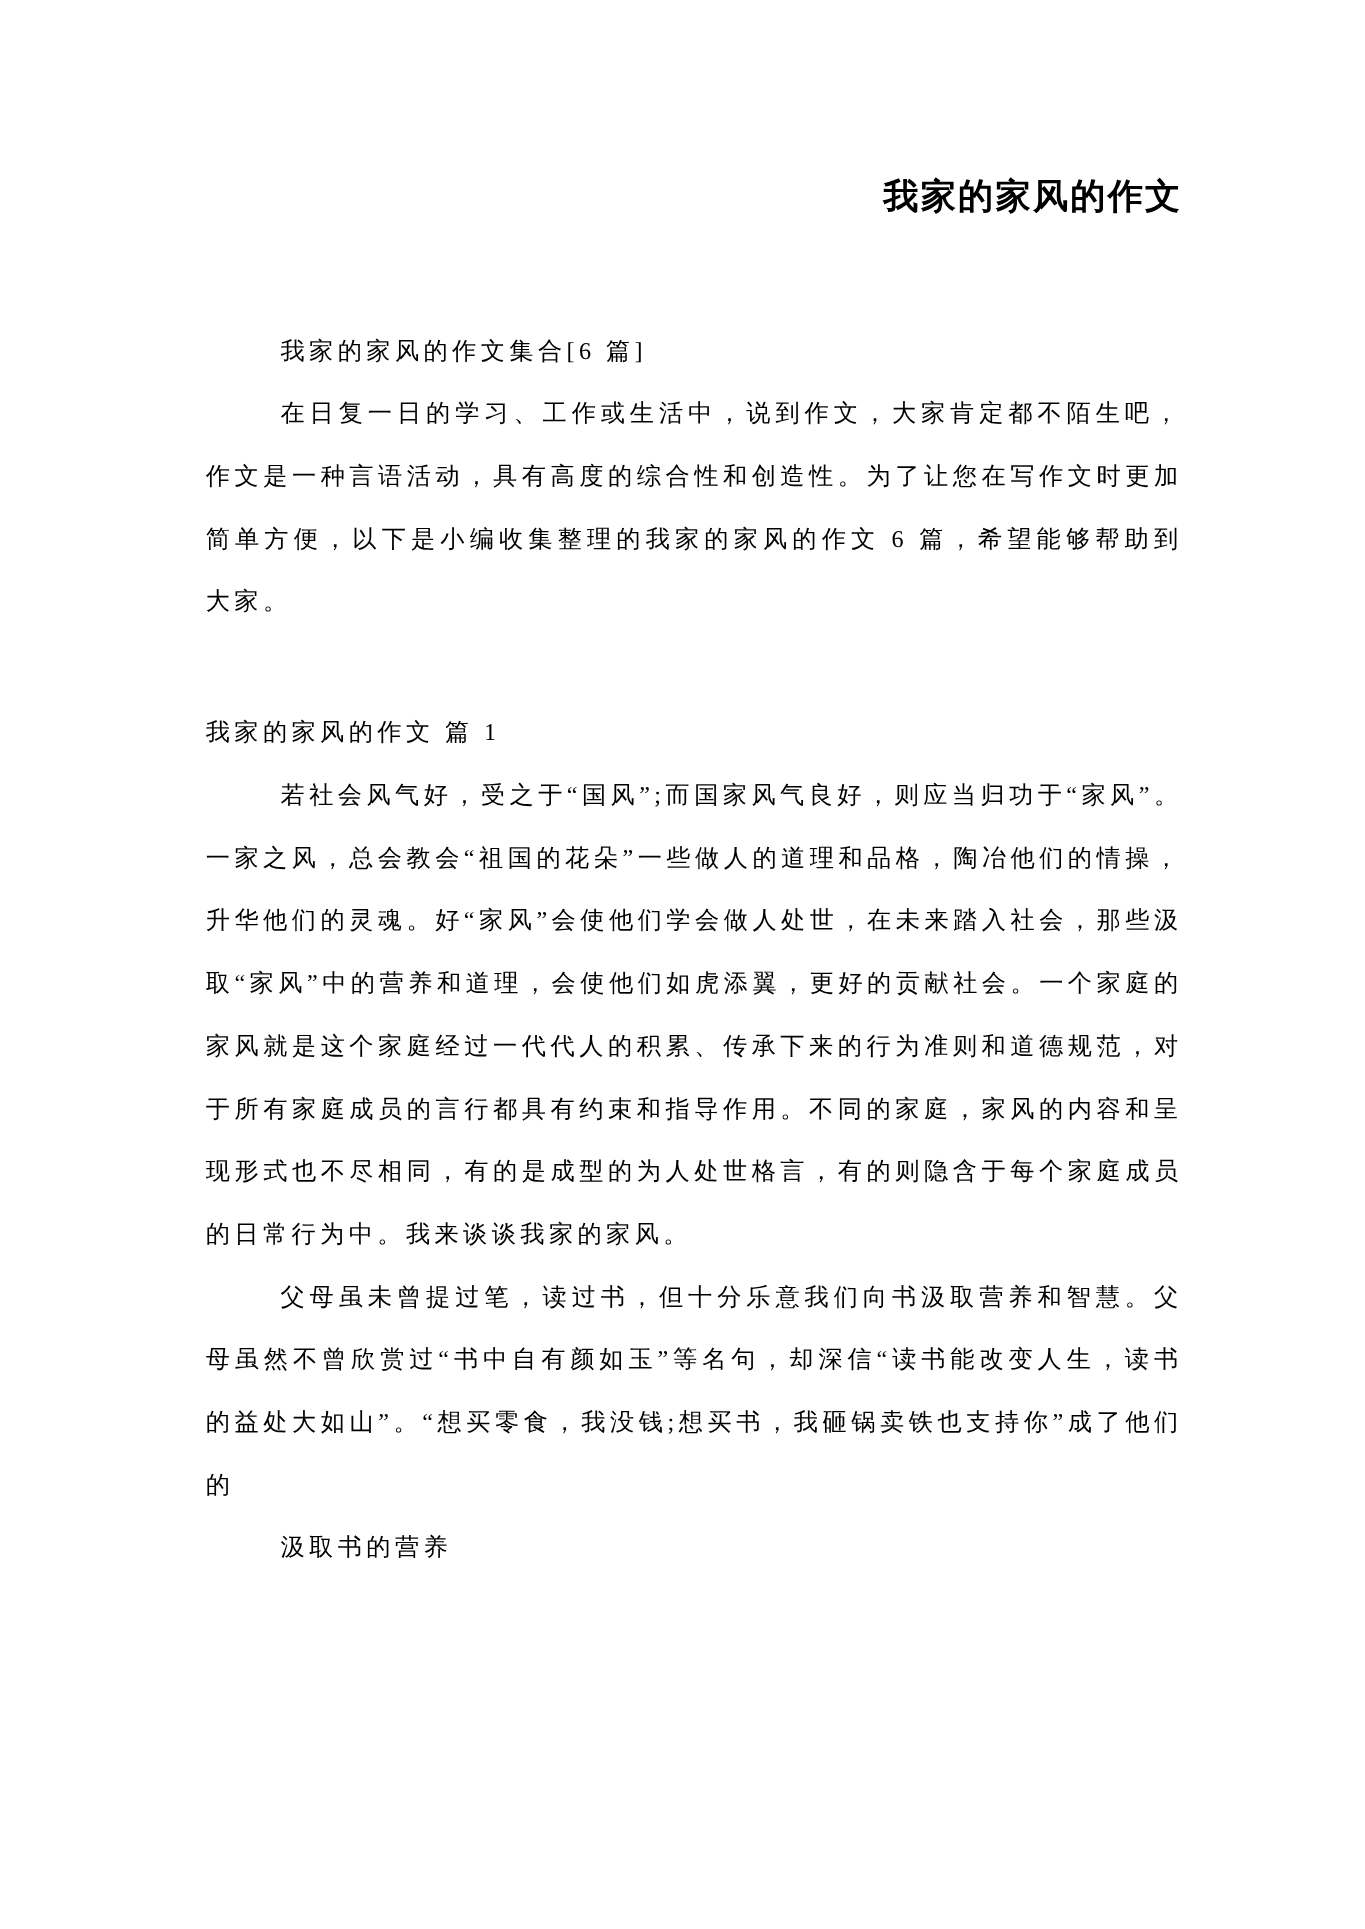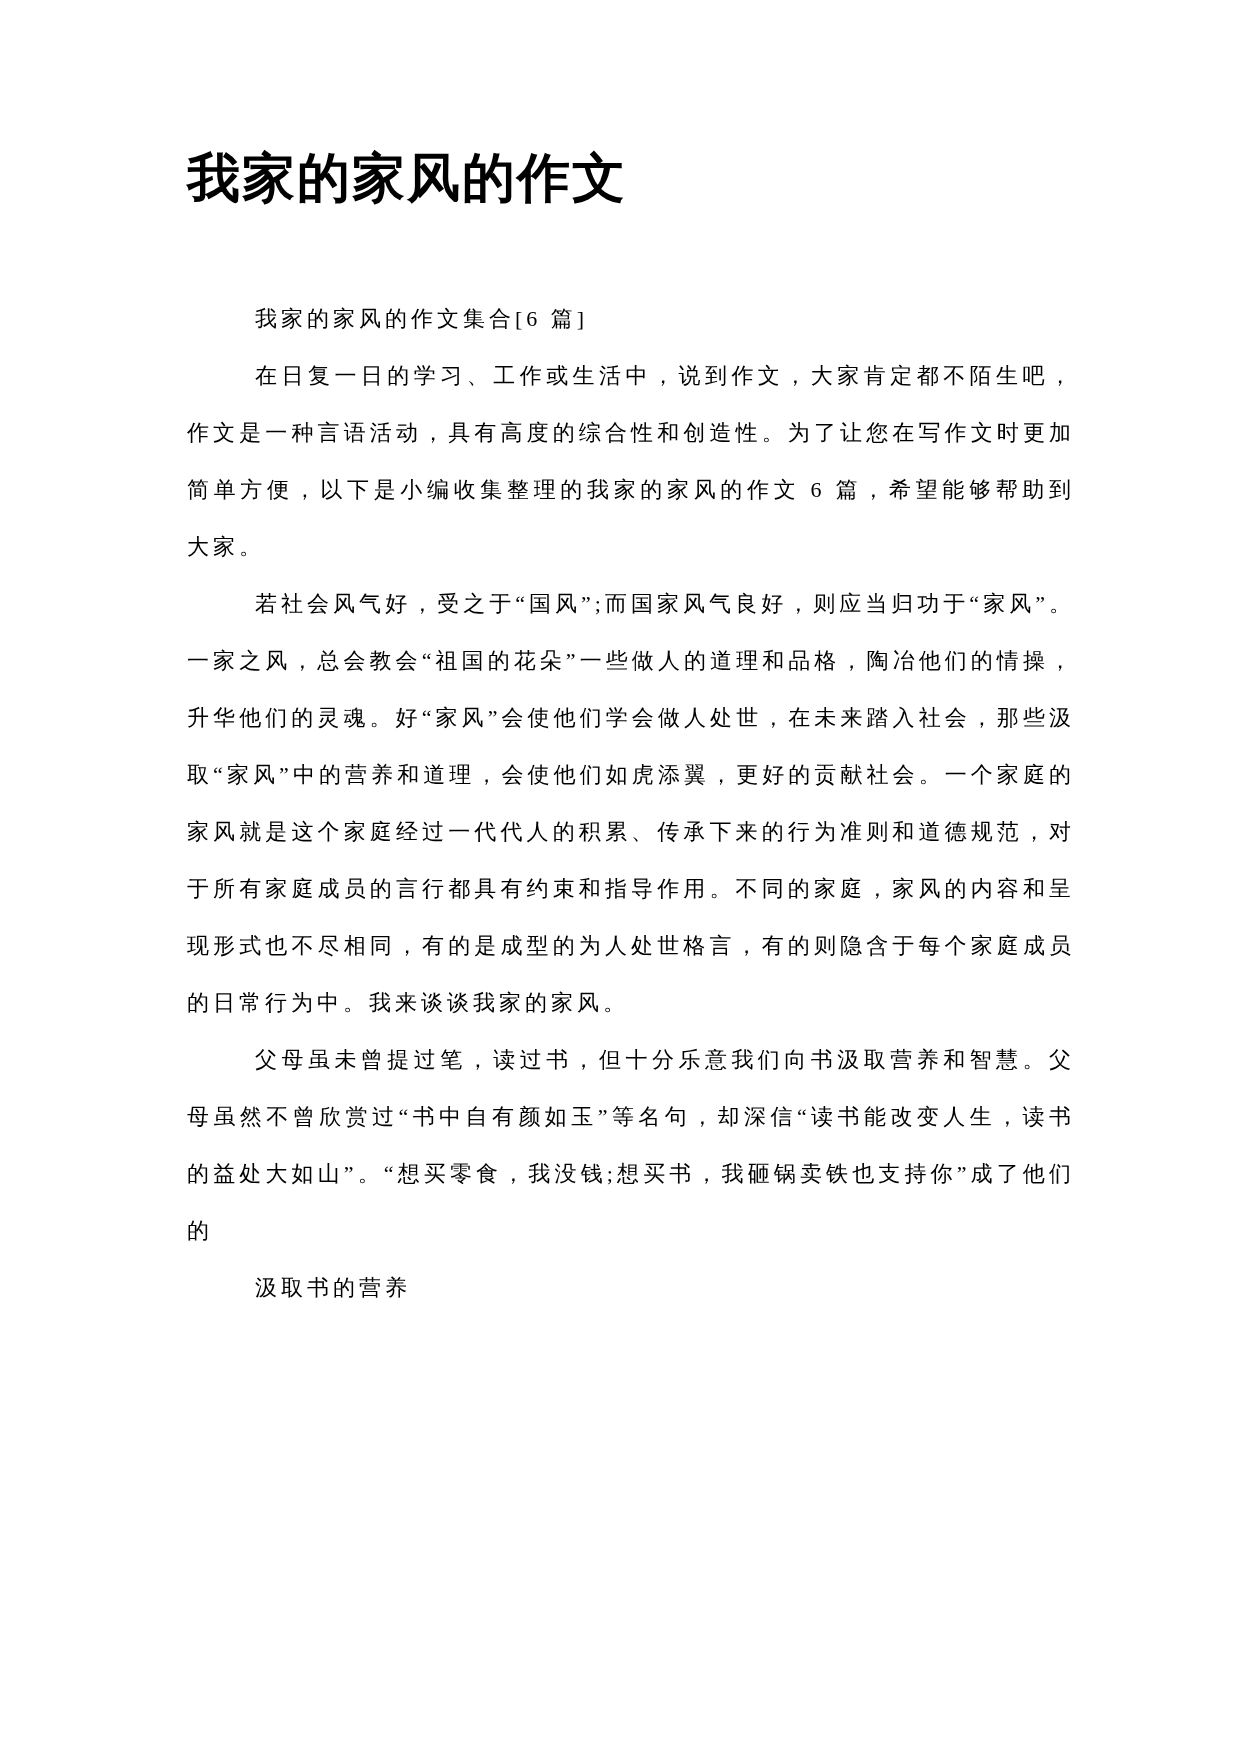--- a/index.html
+++ b/index.html
@@ -13,22 +13,22 @@
     height: 1754px;
     background: #ffffff;
     overflow: hidden;
     box-sizing: border-box;
     padding: 148px 166px 0 187px;
     font-family: "Liberation Serif", "DejaVu Serif", serif;
     color: #000000;
   }
   .doc-title {
     margin: 0;
-    text-align: left;
-    font-size: 53px;
+    text-align: right;
+    font-size: 32px;
     font-weight: bold;
     line-height: 60px;
     letter-spacing: 2px;
     white-space: nowrap;
   }
   .content {
     margin-top: 82px;
     width: 888px;
   }
   .content p {
@@ -49,20 +49,21 @@
 <body>
 
 <div class="page">
   <h1 class="doc-title">我家的家风的作文</h1>
 
   <div class="content">
     <p>我家的家风的作文集合[6 篇]</p>
 
     <p>在日复一日的学习、工作或生活中，说到作文，大家肯定都不陌生吧，作文是一种言语活动，具有高度的综合性和创造性。为了让您在写作文时更加简单方便，以下是小编收集整理的我家的家风的作文 6 篇，希望能够帮助到大家。</p>
 
+    <p class="section-heading">我家的家风的作文 篇 1</p>
 
     <p>若社会风气好，受之于“国风”;而国家风气良好，则应当归功于“家风”。一家之风，总会教会“祖国的花朵”一些做人的道理和品格，陶冶他们的情操，升华他们的灵魂。好“家风”会使他们学会做人处世，在未来踏入社会，那些汲取“家风”中的营养和道理，会使他们如虎添翼，更好的贡献社会。一个家庭的家风就是这个家庭经过一代代人的积累、传承下来的行为准则和道德规范，对于所有家庭成员的言行都具有约束和指导作用。不同的家庭，家风的内容和呈现形式也不尽相同，有的是成型的为人处世格言，有的则隐含于每个家庭成员的日常行为中。我来谈谈我家的家风。</p>
 
     <p>父母虽未曾提过笔，读过书，但十分乐意我们向书汲取营养和智慧。父母虽然不曾欣赏过“书中自有颜如玉”等名句，却深信“读书能改变人生，读书的益处大如山”。“想买零食，我没钱;想买书，我砸锅卖铁也支持你”成了他们的</p>
 
     <p>汲取书的营养</p>
   </div>
 </div>
 
 </body></html>

